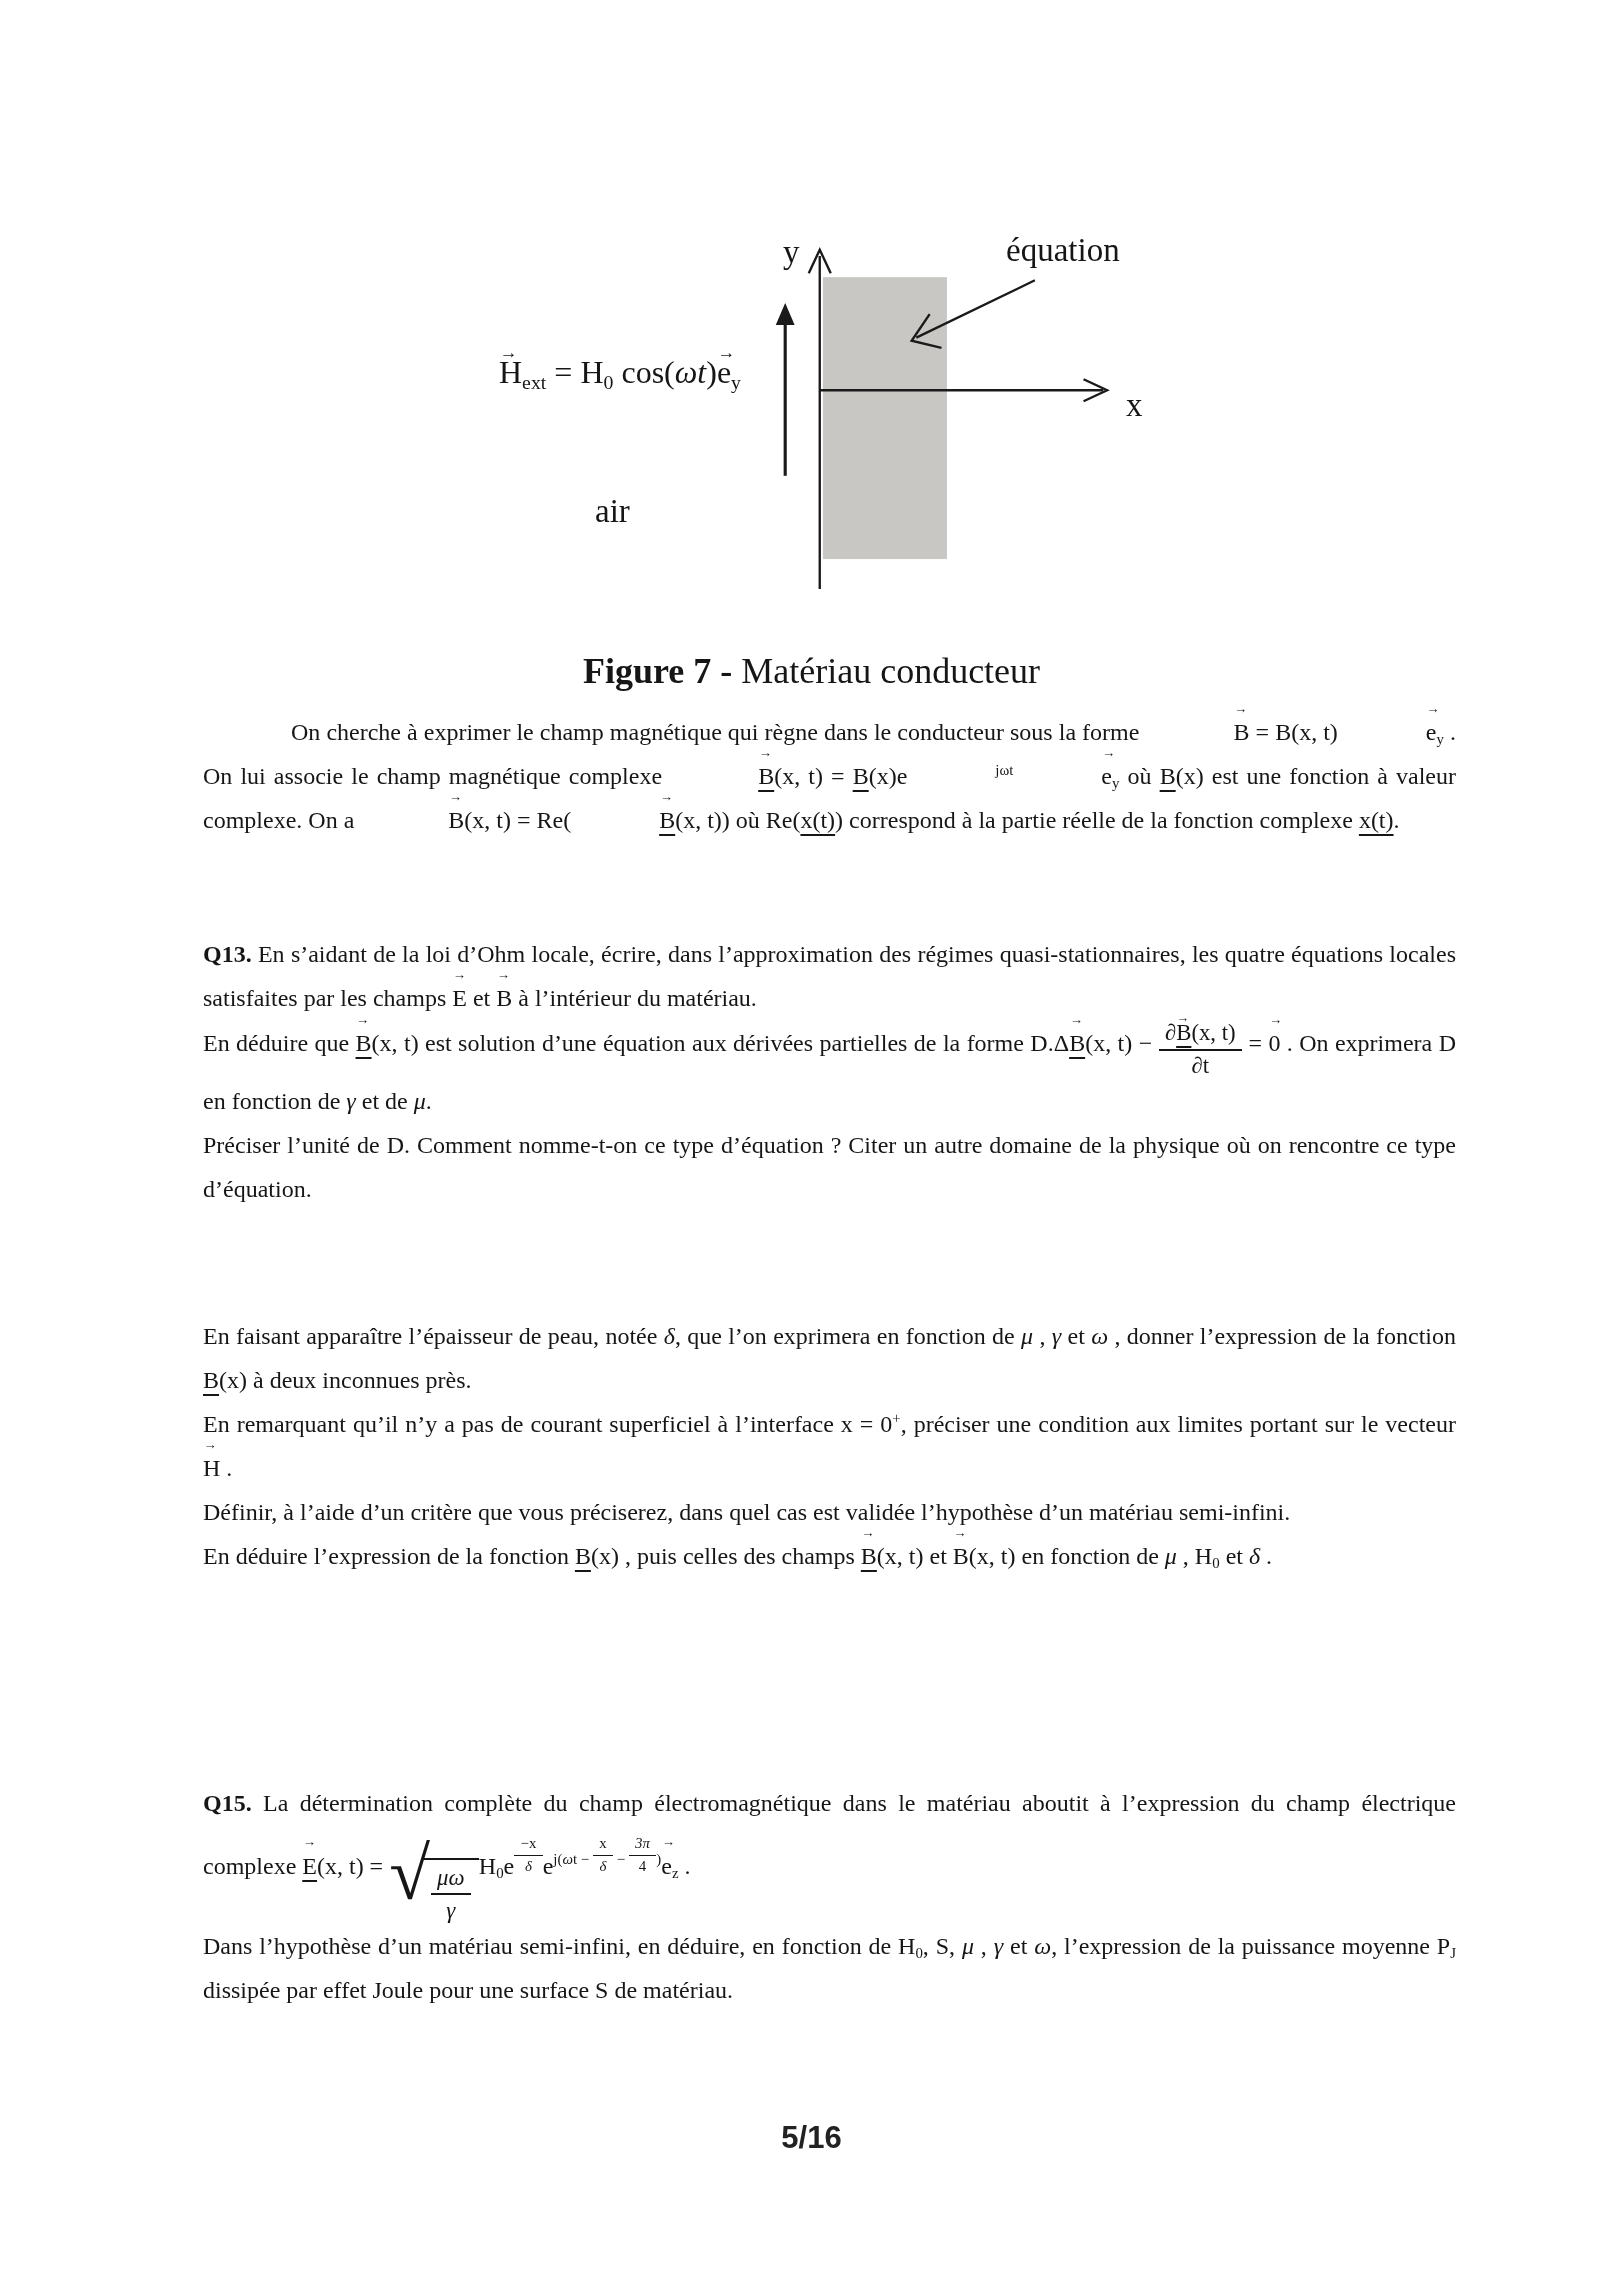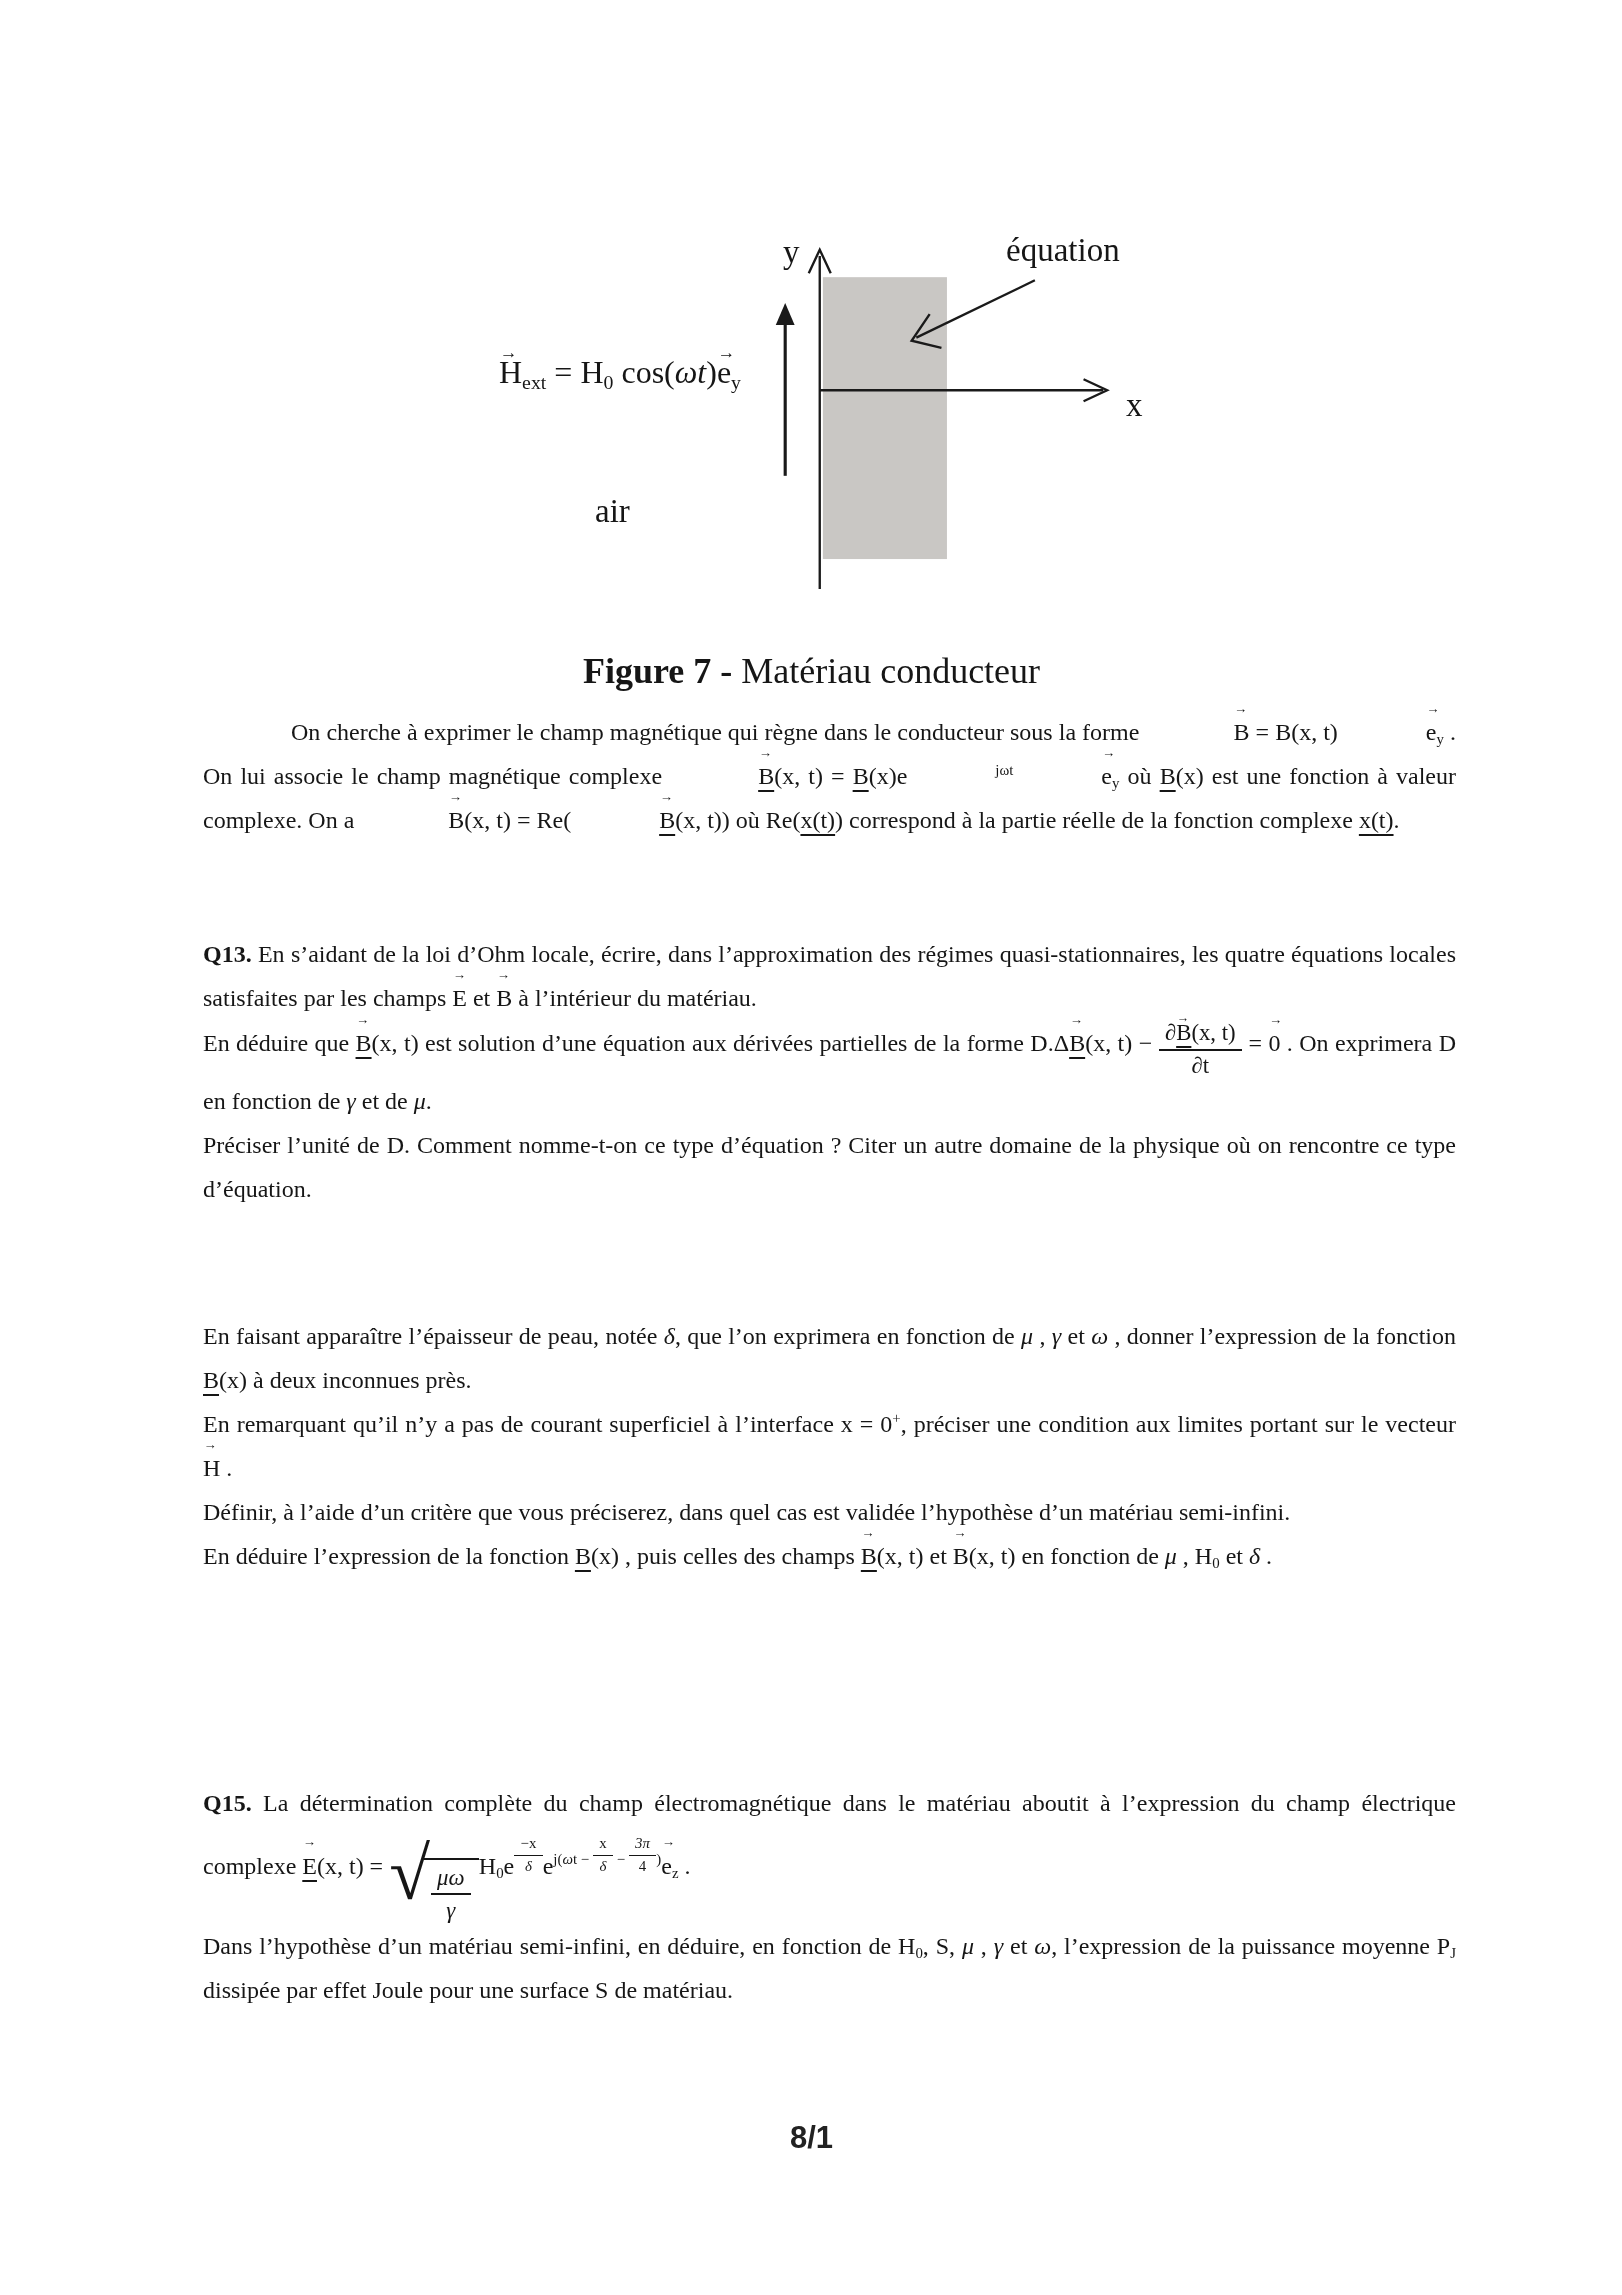--- a/index.html
+++ b/index.html
@@ -105,16 +105,16 @@
   </div>
 
   <div class="group g-q15">
     <p class="para"><span class="run b">Q15.</span><span class="run"> La détermination complète du champ électromagnétique dans le matériau aboutit à l’expression du champ électrique complexe </span><span class="run u vec">E<span class="vec-a">→</span></span><span class="run">(x, t) = </span><span class="sqrt">
           <span class="rad">√</span>
           <span class="rbody"><span class="frac"><span class="fn"><span class="run i">μω</span></span><span class="fd"><span class="run i">γ</span></span></span></span>
         </span><span class="run">H</span><span class="run sb">0</span><span class="run">e</span><span class="sp"><span class="frac"><span class="fn"><span class="run">−x</span></span><span class="fd"><span class="run i">δ</span></span></span></span><span class="run">e</span><span class="sp"><span class="run">j(</span><span class="run i">ω</span><span class="run">t − </span><span class="frac"><span class="fn"><span class="run">x</span></span><span class="fd"><span class="run i">δ</span></span></span><span class="run"> − </span><span class="frac"><span class="fn"><span class="run i">3π</span></span><span class="fd"><span class="run">4</span></span></span><span class="run">)</span></span><span class="run vec">e<span class="vec-a">→</span></span><span class="run sb">z</span><span class="run"> .</span></p>
     <p class="para"><span class="run">Dans l’hypothèse d’un matériau semi-infini, en déduire, en fonction de H</span><span class="run sb">0</span><span class="run">, S, </span><span class="run i">μ</span><span class="run"> , </span><span class="run i">γ</span><span class="run"> et </span><span class="run i">ω</span><span class="run">, l’expression de la puissance moyenne P</span><span class="run sb">J</span><span class="run"> dissipée par effet Joule pour une surface S de matériau.</span></p>
   </div>
 
-  <div class="footer">8/1</div>
+  <div class="footer">5/16</div>
 
 </div>
 
 
 </body></html>

